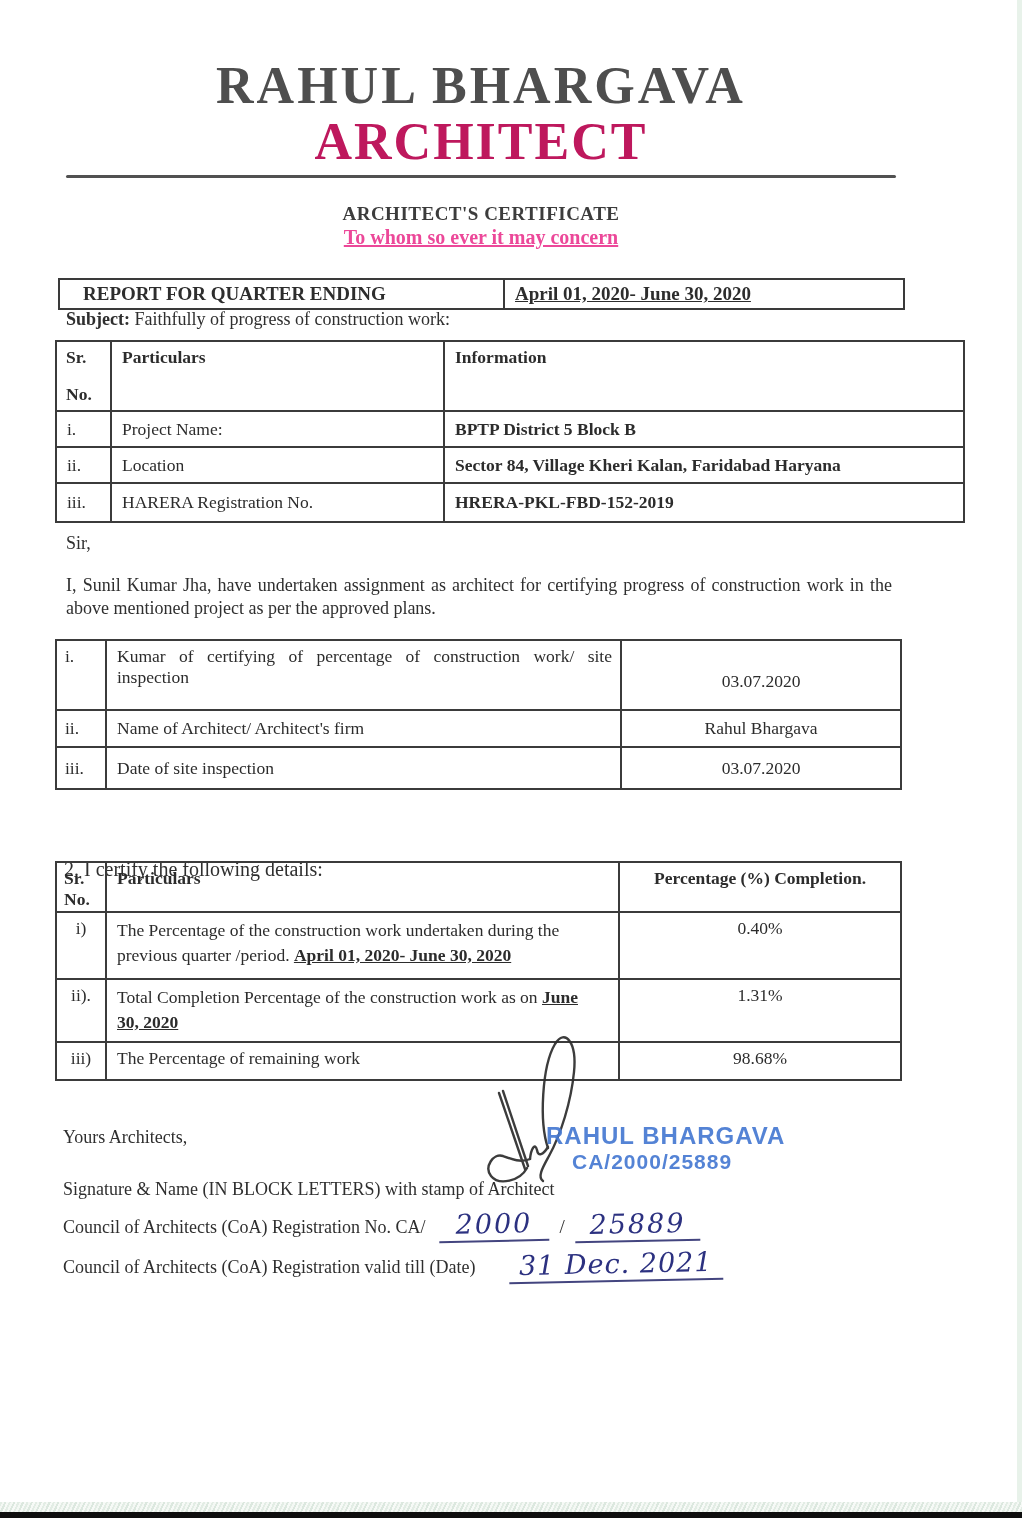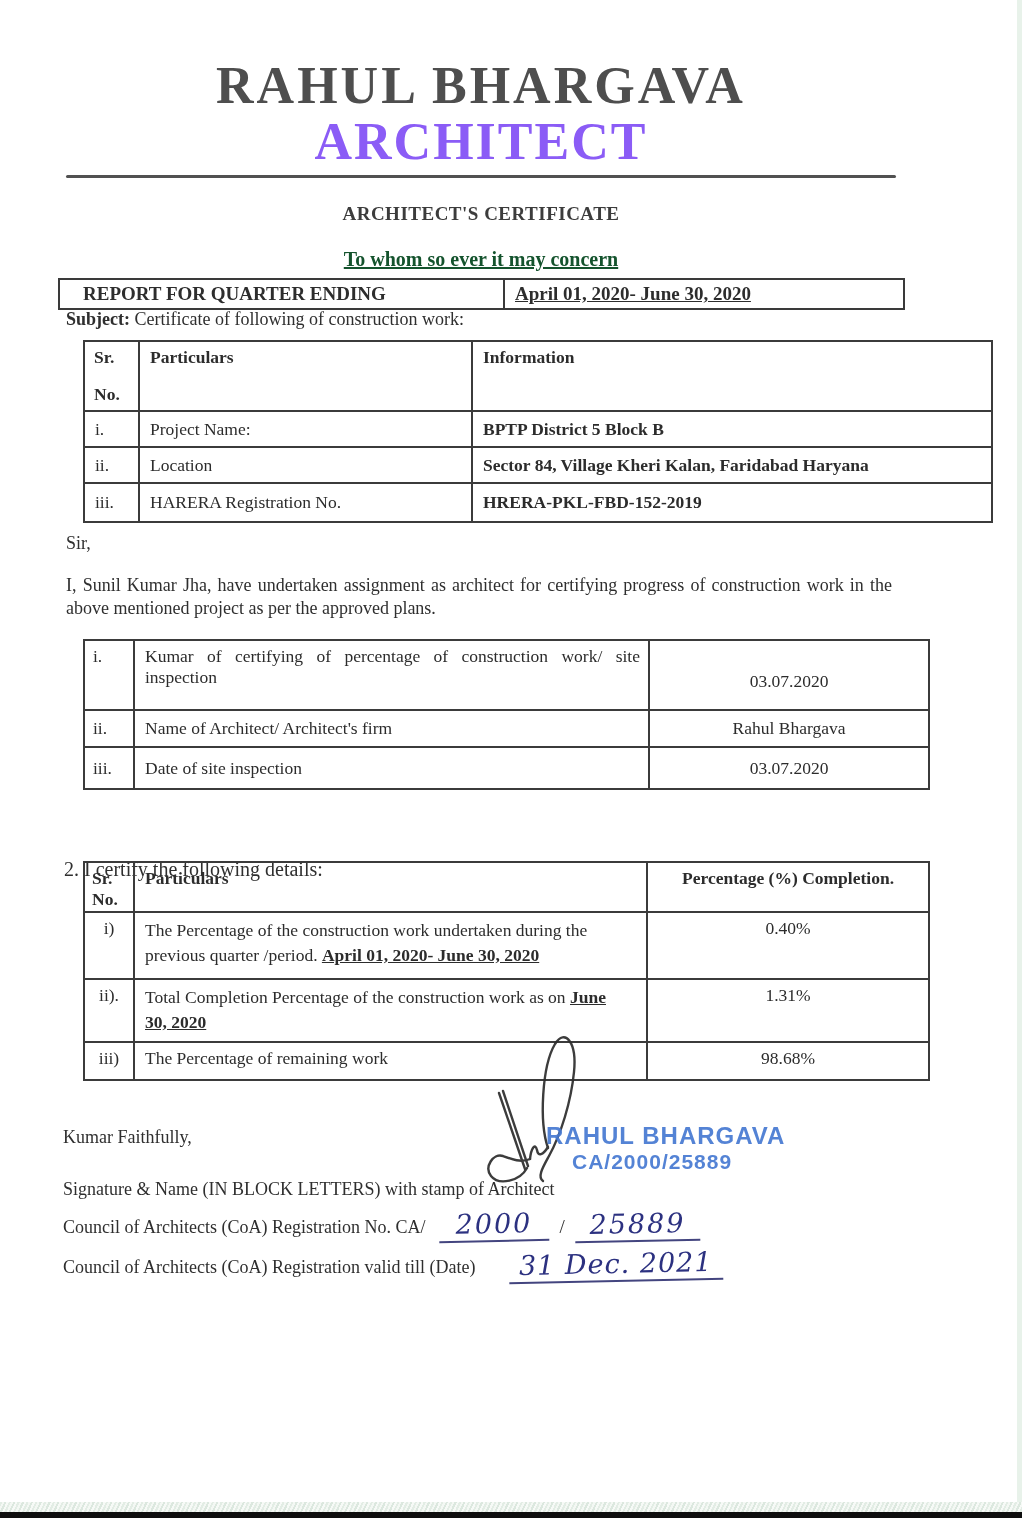--- a/index.html
+++ b/index.html
@@ -3,32 +3,32 @@
 <meta charset="utf-8">
 <style>
   html,body{margin:0;padding:0;background:#ffffff;}
   .page{
     position:relative;width:1022px;height:1518px;background:#ffffff;
     font-family:"Liberation Serif", serif;color:#2f2f2f;overflow:hidden;
   }
   .abs{position:absolute;}
   .center-zone{left:0;width:962px;text-align:center;}
   .lh1{top:56px;font-size:52px;font-weight:bold;letter-spacing:3px;color:#4e4e4e;}
-  .lh2{top:112px;font-size:52px;font-weight:bold;letter-spacing:2px;color:#8b5cf6;}
+  .lh2{top:112px;font-size:52px;font-weight:bold;letter-spacing:2px;color:#be185d;}
   .rule{top:175px;left:66px;width:830px;height:3px;background:#515151;border-radius:2px;}
   .cert-title{top:203px;font-size:19px;font-weight:bold;letter-spacing:.5px;color:#3c3c3c;}
-  .concern{top:248px;font-size:20px;font-weight:bold;text-decoration:underline;color:#14532d;}
+  .concern{top:226px;font-size:20px;font-weight:bold;text-decoration:underline;color:#ec4899;}
   .report-box{left:58px;top:278px;width:843px;height:28px;border:2px solid #3a3a3a;display:flex;align-items:center;font-size:19px;font-weight:bold;color:#2d2d2d;}
   .report-box .lcell{width:420px;height:100%;display:flex;align-items:center;padding-left:23px;border-right:2px solid #3a3a3a;}
   .report-box .rcell{padding-left:10px;text-decoration:underline;}
   .subject{top:309px;left:66px;font-size:18px;}
   .subject .b{font-weight:bold;}
   table{border-collapse:collapse;table-layout:fixed;}
   td{border:2px solid #3b3b3b;overflow:hidden;}
-  .t{position:absolute;font-size:17.5px;color:#2c2c2c;margin-left:28px;}
+  .t{position:absolute;font-size:17.5px;color:#2c2c2c;}
   .t1{left:55px;top:340px;width:908px;}
   .t2{left:55px;top:639px;width:845px;}
   .t3{left:55px;top:861px;width:845px;}
   .padl{padding-left:10px;}
   .vtop{vertical-align:top;padding-top:5px;}
   .vmid{vertical-align:middle;}
   .bold{font-weight:bold;}
   .ctr{text-align:center;}
   .srhdr div{font-weight:bold;padding-left:8px;}
   .sir{top:533px;left:66px;font-size:18px;}
@@ -63,21 +63,21 @@
   <div class="abs rule"></div>
 
   <div class="abs center-zone cert-title">ARCHITECT'S CERTIFICATE</div>
   <div class="abs center-zone concern">To whom so ever it may concern</div>
 
   <div class="abs report-box">
     <div class="lcell">REPORT FOR QUARTER ENDING</div>
     <div class="rcell">April 01, 2020- June 30, 2020</div>
   </div>
 
-  <div class="abs subject"><span class="b">Subject:</span><span> Certificate of following of construction work:</span></div>
+  <div class="abs subject"><span class="b">Subject:</span><span> Faithfully of progress of construction work:</span></div>
 
   <table class="t t1">
     <colgroup>
         <col style="width:55px">
         <col style="width:333px">
         <col style="width:520px">
       </colgroup>
     <tbody>
         <tr style="height:70px">
       <td class="vtop srhdr">
@@ -171,21 +171,21 @@
   <svg class="abs sig-svg" width="122" height="172" viewBox="0 0 122 172" fill="none">
     <g stroke="#2c2c2c" stroke-width="2.4" stroke-linecap="round" fill="none" opacity="0.92">
       <path d="M 70,120 C 61,94 64,38 77,16 C 87,0 99,14 96,44 C 93,74 83,106 71,128 C 65,139 59,149 65,153"></path>
       <path d="M 21,65 L 47,141"></path>
       <path d="M 25,63 L 50,138"></path>
       <path d="M 49,140 C 42,153 21,158 13,148 C 6,139 15,125 25,128 C 33,131 43,135 52,131"></path>
       <path d="M 52,131 C 53,121 57,114 59,122 C 60,129 65,127 70,119"></path>
     </g>
   </svg>
 
-  <div class="abs yours">Kumar Faithfully,</div>
+  <div class="abs yours">Yours Architects,</div>
 
   <div class="abs stamp1">RAHUL BHARGAVA</div>
   <div class="abs stamp2">CA/2000/25889</div>
 
   <div class="abs sigcap">Signature &amp; Name (IN BLOCK LETTERS) with stamp of Architect</div>
 
   <div class="abs regline reg1">
     <span>Council of Architects (CoA) Registration No. CA/</span>
     <span class="hw hw1">2000</span>
     <span class="sep">/</span>

